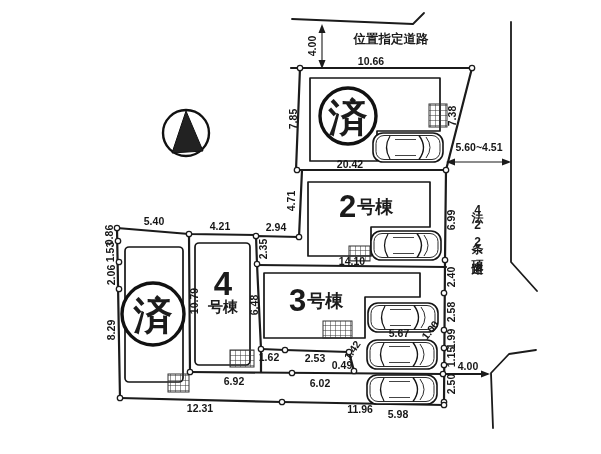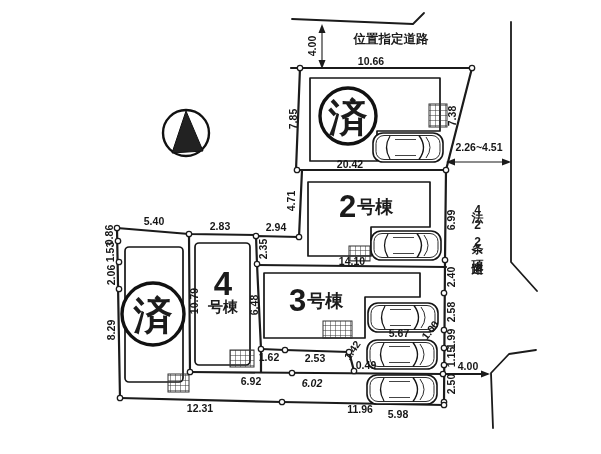--- a/index.html
+++ b/index.html
@@ -141,49 +141,49 @@
       <circle cx="186" cy="133" r="23" fill="none" stroke="#111" stroke-width="2.4"></circle>
       <path d="M186,111 L203,151 L172,153 Z" fill="#222" stroke="#111" stroke-width="1"></path>
     </g>
   </svg>
 
   <div id="dim-layer">
       <div class="lbl dim" style="left: 312px; top: 46px; transform: translate(-50%, -50%) rotate(-90deg);">4.00</div>
       <div class="lbl dim" style="left: 371px; top: 61px; transform: translate(-50%, -50%) rotate(0deg);">10.66</div>
       <div class="lbl dim" style="left: 293px; top: 119px; transform: translate(-50%, -50%) rotate(-90deg);">7.85</div>
       <div class="lbl dim" style="left: 452px; top: 116px; transform: translate(-50%, -50%) rotate(-90deg);">7.38</div>
-      <div class="lbl dim" style="left: 479px; top: 147px; transform: translate(-50%, -50%) rotate(0deg);">2.26~4.51</div>
+      <div class="lbl dim" style="left: 479px; top: 147px; transform: translate(-50%, -50%) rotate(0deg);">5.60~4.51</div>
       <div class="lbl dim" style="left: 350px; top: 164px; transform: translate(-50%, -50%) rotate(0deg);">20.42</div>
       <div class="lbl dim" style="left: 291px; top: 201px; transform: translate(-50%, -50%) rotate(-90deg);">4.71</div>
       <div class="lbl dim" style="left: 451px; top: 220px; transform: translate(-50%, -50%) rotate(-90deg);">6.99</div>
       <div class="lbl dim" style="left: 154px; top: 221px; transform: translate(-50%, -50%) rotate(0deg);">5.40</div>
-      <div class="lbl dim" style="left: 220px; top: 226px; transform: translate(-50%, -50%) rotate(0deg);">2.83</div>
+      <div class="lbl dim" style="left: 220px; top: 226px; transform: translate(-50%, -50%) rotate(0deg);">4.21</div>
       <div class="lbl dim" style="left: 276px; top: 227px; transform: translate(-50%, -50%) rotate(0deg);">2.94</div>
       <div class="lbl dim" style="left: 109px; top: 235px; transform: translate(-50%, -50%) rotate(-90deg);">0.86</div>
       <div class="lbl dim" style="left: 110px; top: 252px; transform: translate(-50%, -50%) rotate(-90deg);">1.53</div>
       <div class="lbl dim" style="left: 111px; top: 275px; transform: translate(-50%, -50%) rotate(-90deg);">2.06</div>
       <div class="lbl dim" style="left: 263px; top: 249px; transform: translate(-50%, -50%) rotate(-90deg);">2.35</div>
       <div class="lbl dim" style="left: 352px; top: 261px; transform: translate(-50%, -50%) rotate(0deg);">14.10</div>
       <div class="lbl dim" style="left: 451px; top: 277px; transform: translate(-50%, -50%) rotate(-90deg);">2.40</div>
       <div class="lbl dim" style="left: 194px; top: 301px; transform: translate(-50%, -50%) rotate(-90deg);">10.79</div>
       <div class="lbl dim" style="left: 254px; top: 305px; transform: translate(-50%, -50%) rotate(-90deg);">6.48</div>
       <div class="lbl dim" style="left: 451px; top: 312px; transform: translate(-50%, -50%) rotate(-90deg);">2.58</div>
       <div class="lbl dim" style="left: 111px; top: 330px; transform: translate(-50%, -50%) rotate(-90deg);">8.29</div>
       <div class="lbl dim" style="left: 430px; top: 330px; transform: translate(-50%, -50%) rotate(-52deg);">1.00</div>
       <div class="lbl dim" style="left: 451px; top: 339px; transform: translate(-50%, -50%) rotate(-90deg);">1.99</div>
       <div class="lbl dim" style="left: 399px; top: 333px; transform: translate(-50%, -50%) rotate(0deg); text-align: center;">5.67</div>
       <div class="lbl dim" style="left: 352px; top: 350px; transform: translate(-50%, -50%) rotate(-55deg);">1.42</div>
       <div class="lbl dim" style="left: 269px; top: 357px; transform: translate(-50%, -50%) rotate(0deg);">1.62</div>
       <div class="lbl dim" style="left: 315px; top: 358px; transform: translate(-50%, -50%) rotate(0deg);">2.53</div>
       <div class="lbl dim" style="left: 451px; top: 357px; transform: translate(-50%, -50%) rotate(-90deg);">1.15</div>
-      <div class="lbl dim" style="left: 342px; top: 365px; transform: translate(-50%, -50%) rotate(0deg); margin-left: 24px;">0.49</div>
+      <div class="lbl dim" style="left: 342px; top: 365px; transform: translate(-50%, -50%) rotate(0deg);">0.49</div>
       <div class="lbl dim" style="left: 468px; top: 366px; transform: translate(-50%, -50%) rotate(0deg);">4.00</div>
       <div class="lbl dim" style="left: 398px; top: 378px; transform: translate(-50%, -50%) rotate(0deg); margin-top: 36px;">5.98</div>
-      <div class="lbl dim" style="left: 248px; top: 381px; transform: translate(-50%, -50%) rotate(0deg); padding-left: 6px;">6.92</div>
-      <div class="lbl dim" style="left: 312px; top: 383px; transform: translate(-50%, -50%) rotate(0deg); font-style: italic;">6.02</div>
+      <div class="lbl dim" style="left: 231px; top: 381px; transform: translate(-50%, -50%) rotate(0deg); padding-left: 6px;">6.92</div>
+      <div class="lbl dim" style="left: 320px; top: 383px; transform: translate(-50%, -50%) rotate(0deg);">6.02</div>
       <div class="lbl dim" style="left: 451px; top: 384px; transform: translate(-50%, -50%) rotate(-90deg);">2.50</div>
       <div class="lbl dim" style="left: 200px; top: 408px; transform: translate(-50%, -50%) rotate(0deg);">12.31</div>
       <div class="lbl dim" style="left: 360px; top: 409px; transform: translate(-50%, -50%) rotate(0deg);">11.96</div>
     </div>
 
   <div class="lbl road-top">
     <span>位置指定道路</span>
   </div>
 
   <div class="lbl road-right">法42条2項道路</div>

